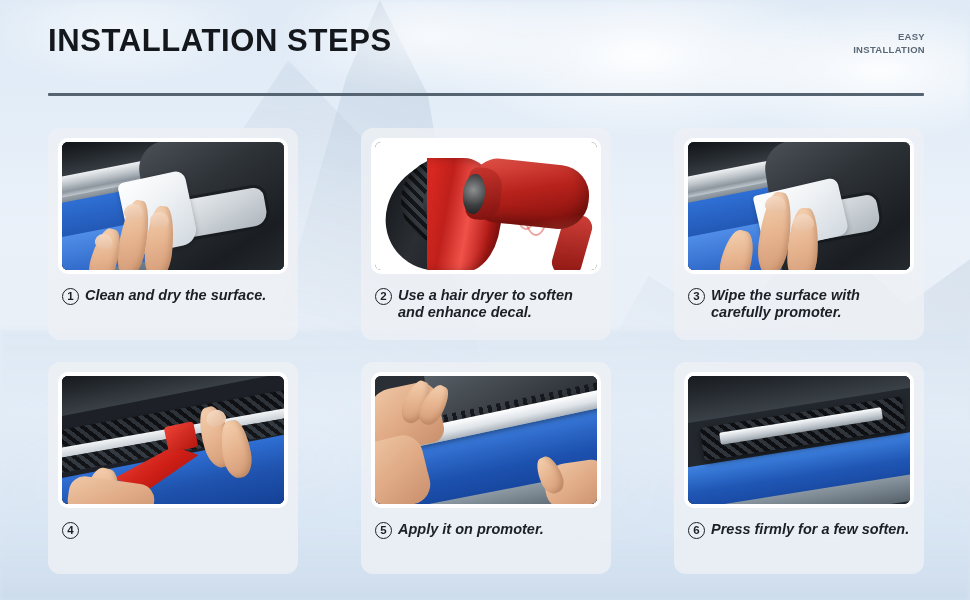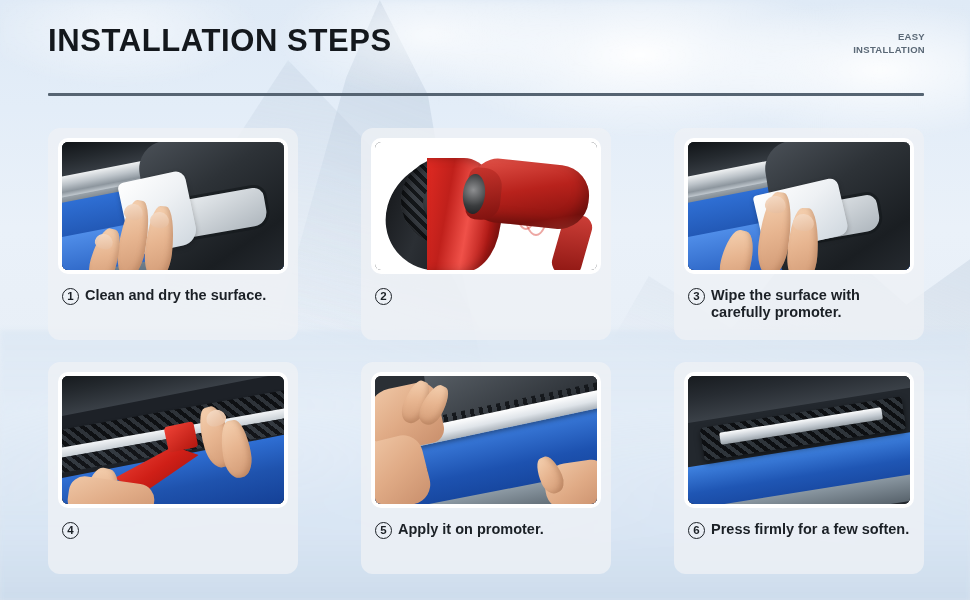--- a/index.html
+++ b/index.html
@@ -154,21 +154,21 @@
     flex: none;
     width: 17px; height: 17px;
     border: 1.4px solid #1b2026;
     border-radius: 50%;
     font-size: 11.5px;
     line-height: 15px;
     font-weight: 600;
     text-align: center;
     margin-top: 1px;
   }
-  .cap-text { flex: 1; }
+  .cap-text { flex: 1; font-style: italic; }
 
   
   .scene-sill { position:absolute; inset:0; background:#2b3036; }
   .sill-blue {
     position:absolute; left:-20%; top:30%; width:150%; height:95%;
     background: linear-gradient(180deg,#2f6fd4 0%, #1f53ae 35%, #16439a 70%, #123a86 100%);
     transform: rotate(-11deg);
   }
   .sill-blue2 {
     position:absolute; left:-20%; top:56%; width:150%; height:60%;
@@ -463,20 +463,21 @@
             <div class="heat-wave" style="left:148px;top:36px;width:26px;height:58px;"></div>
             <div class="dryer-handle"></div>
             <div class="dryer-body"></div>
             <div class="dryer-nozzle"></div>
             <div class="dryer-mouth"></div>
           </div>
         </div>
       </div>
       <div class="caption">
         <span class="num">2</span>
+        <span class="cap-text">Use a hair dryer to soften and enhance decal.</span>
       </div>
     </div>
 
     <div class="card">
       <div class="thumb">
         <div class="thumb-inner">
           <div class="scene-sill">
             <div class="sill-darktop"></div>
             <div class="sill-chrome"></div>
             <div class="sill-chrome2"></div>

